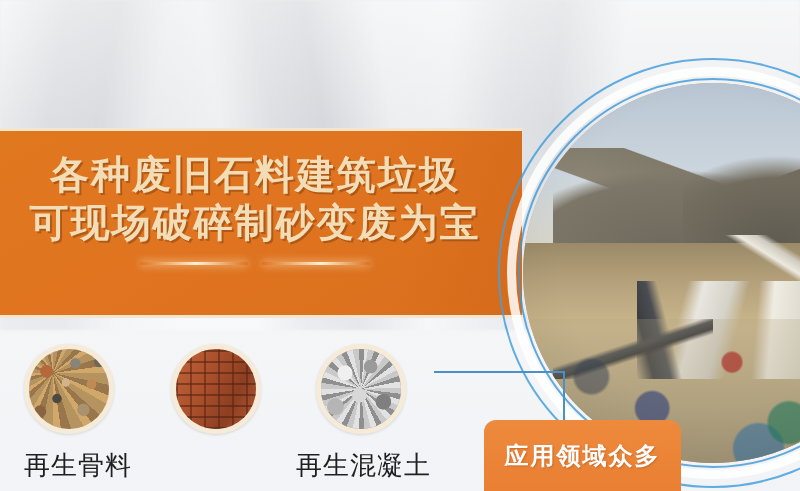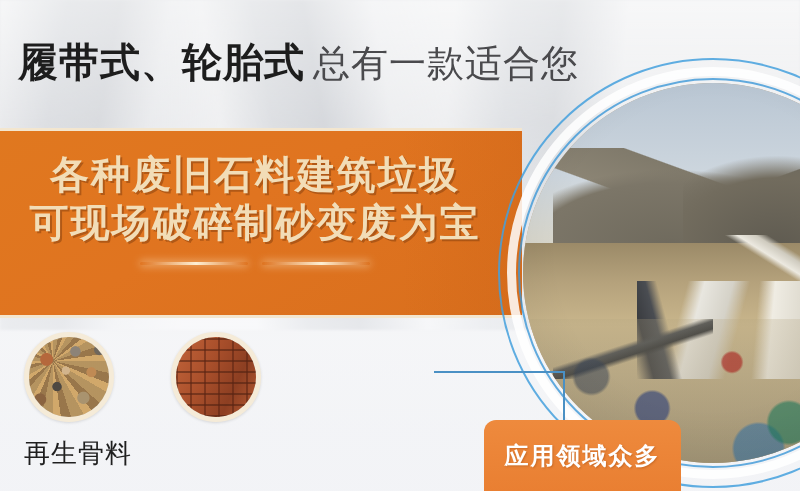--- a/index.html
+++ b/index.html
@@ -226,21 +226,21 @@
   .products {
     position: absolute;
     left: 24px;
     top: 332px;
     width: 440px;
     height: 150px;
     z-index: 6;
   }
   .product {
     position: absolute;
-    top: 0;
+    top: 12px;
     text-align: center;
   }
   .product-thumb {
     width: 90px;
     height: 90px;
     border-radius: 50%;
     border: 5px solid #f5ebd8;
     box-sizing: border-box;
     overflow: hidden;
     background: #cfc9bd;
@@ -318,23 +318,20 @@
     text-shadow: 1px 1px 2px rgba(140,60,10,0.35);
   }
 </style>
 </head>
 <body>
 
 <div class="banner">
 
   <div class="bg-photo"></div>
 
-  <div class="headline">
-    <span class="strong">履带式、轮胎式</span><span class="light">总有一款适合您</span>
-  </div>
 
   <div class="orange-panel">
     <div class="panel-line panel-line-1">各种废旧石料建筑垃圾</div>
     <div class="panel-line panel-line-2">可现场破碎制砂变废为宝</div>
     <div class="panel-sub-wrap">
       <span class="sub-flare left"></span>
       <span class="sub-flare right"></span>
     </div>
   </div>
 
@@ -361,20 +358,26 @@
       <div class="product-thumb">
         <div class="thumb-art art-aggregate"></div>
       </div>
       <div class="product-label">再生骨料</div>
     </div>
     <div class="product" style="left:147px;">
       <div class="product-thumb">
         <div class="thumb-art art-brick"></div>
       </div>
     </div>
+    <div class="product" style="left:272px;">
+      <div class="product-thumb" style="margin-left:20px;">
+        <div class="thumb-art art-concrete"></div>
+      </div>
+      <div class="product-label">再生混凝土</div>
+    </div>
   </div>
 
   <svg class="connector" viewBox="0 0 140 58">
     <polyline points="2,4 132,4 132,56" fill="none" stroke="#4a90c4" stroke-width="2"></polyline>
   </svg>
 
   <div class="badge">
     <span class="badge-text">应用领域众多</span>
   </div>
 

